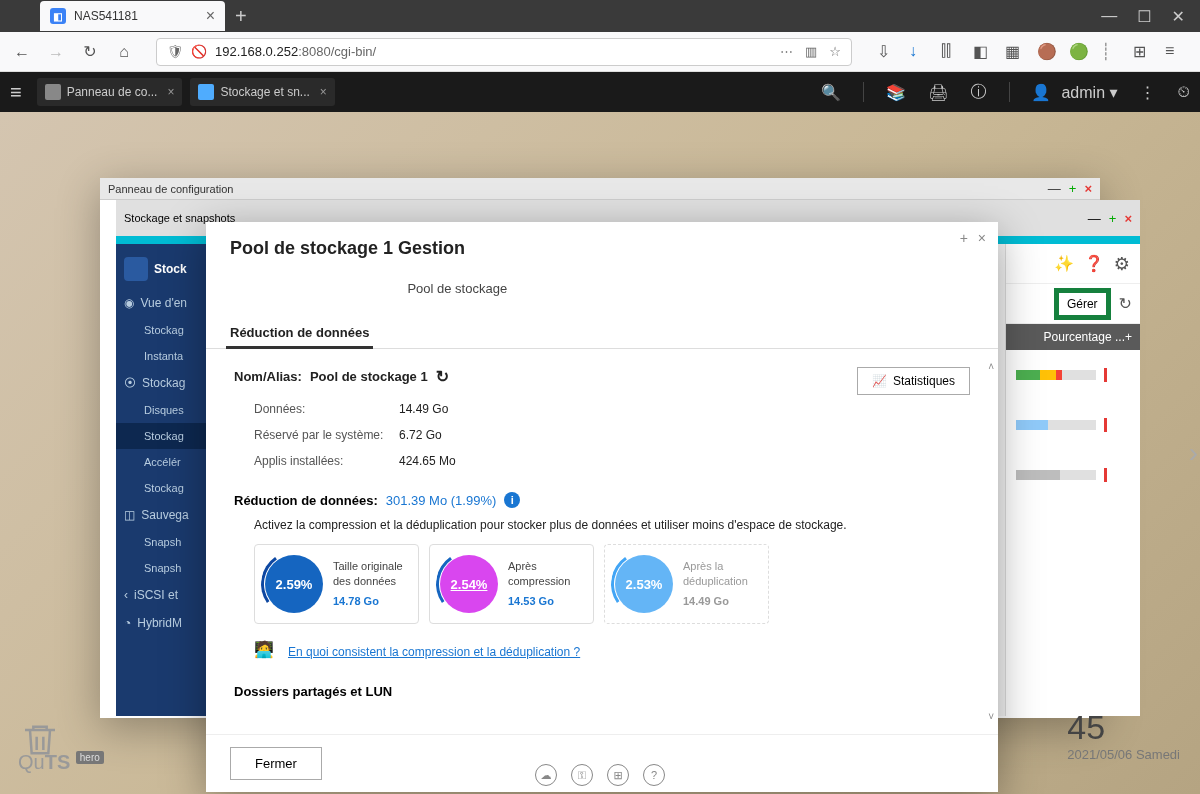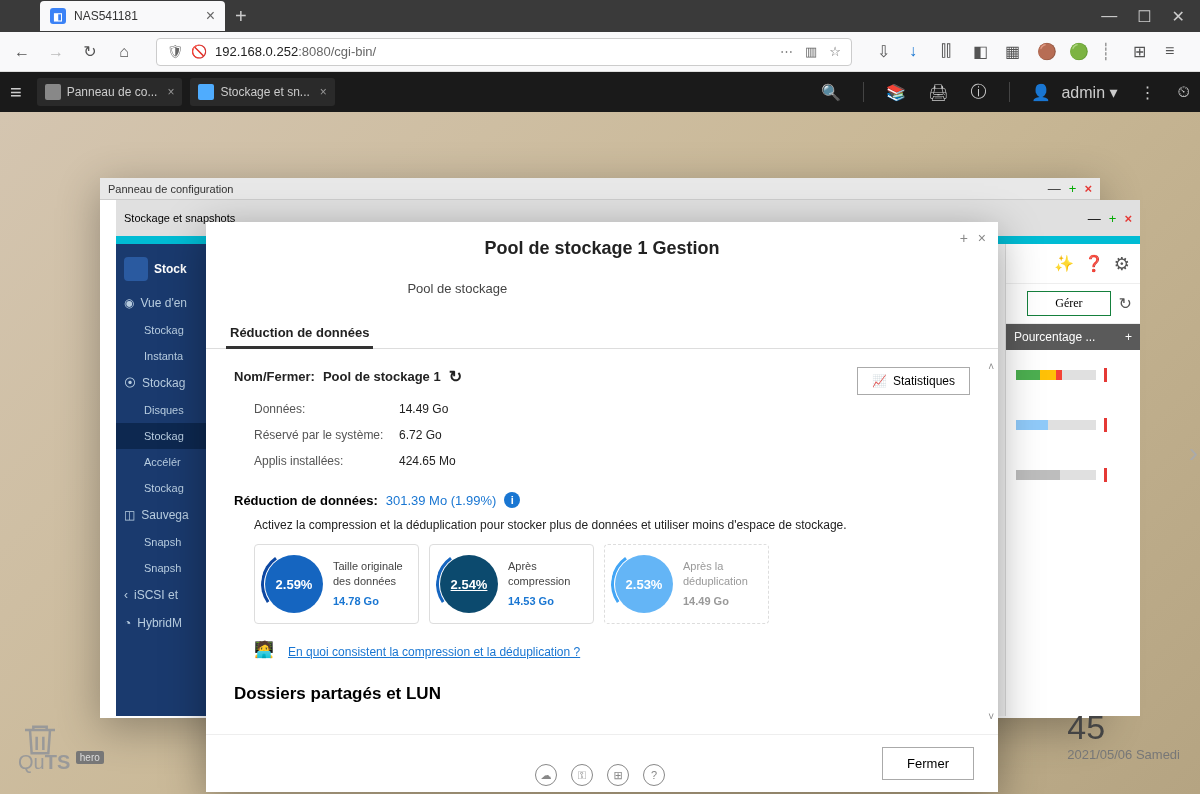--- a/index.html
+++ b/index.html
@@ -60,31 +60,31 @@
 .storage-side .sitem { padding: 7px 8px 7px 28px; font-size: 11px; white-space: nowrap; overflow: hidden; }
 .storage-side .scat { padding: 7px 8px; display: flex; align-items: center; gap: 6px; white-space: nowrap; }
 .storage-side .active { background: #0d2850; }
 .storage-main { flex: 1; background: #f5f5f5; position: relative; }
 
 
 .right-peek { position: absolute; right: 0; top: 0; width: 135px; height: 100%; background: white; border-left: 1px solid #ddd; }
 .right-peek .tools { height: 40px; display: flex; align-items: center; justify-content: flex-end; gap: 10px; padding: 0 10px; border-bottom: 1px solid #eee; }
 .right-peek .tools .gear { font-size: 18px; color: #555; }
 .right-peek .mgr-row { height: 40px; display: flex; align-items: center; justify-content: flex-end; gap: 8px; padding: 0 8px; border-bottom: 1px solid #eee; }
-.right-peek .mgr-btn { border: 1px solid #15803d; padding: 4px 27px; font-size: 12px; background: white; font-family: Liberation Serif, serif; }
+.right-peek .mgr-btn { border: 5px solid #15803d; padding: 4px 8px; font-size: 12px; background: white; }
 .right-peek .refresh { font-size: 16px; color: #555; }
-.right-peek .pct-head { background: #5a5a5a; color: white; padding: 6px 8px; font-size: 12px; display: flex; justify-content: space-between; }
+.right-peek .pct-head { background: #5a5a5a; color: white; padding: 6px 8px; font-size: 12px; display: flex; justify-content: flex-end; }
 .right-peek .pct-row { height: 50px; display: flex; align-items: center; padding: 0 10px; }
 .right-peek .pct-bar { width: 80px; height: 10px; background: #e0e0e0; position: relative; }
 .right-peek .pct-bar .seg { position: absolute; height: 100%; }
 .right-peek .pct-mark { width: 3px; height: 14px; background: #e53935; margin-left: 8px; }
 
 
 .modal { position: absolute; left: 206px; top: 110px; width: 792px; height: 570px; background: white; box-shadow: 0 10px 40px rgba(0,0,0,0.35); display: flex; flex-direction: column; }
-.modal-head { padding: 16px 24px 0; text-align: center; }
+.modal-head { padding: 16px 24px 0; }
 .modal-title { font-size: 18px; font-weight: bold; color: #222; }
 .modal-ctrls { position: absolute; top: 8px; right: 12px; display: flex; gap: 10px; color: #888; font-size: 14px; }
 .modal-tabs { display: flex; gap: 30px; margin-top: 14px; border-bottom: 1px solid #ddd; padding: 0 20px; }
 .modal-tab { padding: 8px 4px; font-size: 13px; color: #444; position: relative; }
 .modal-tab.active { font-weight: bold; color: #222; margin-top: 44px; }
 .modal-tab.active::after { content: ''; position: absolute; bottom: -1px; left: 0; right: 0; height: 3px; background: #333; }
 
 .modal-body { flex: 1; padding: 18px 28px; overflow: auto; position: relative; }
 .stats-btn { position: absolute; top: 18px; right: 28px; border: 1px solid #aaa; padding: 6px 14px; font-size: 12px; background: white; display: flex; align-items: center; gap: 6px; }
 
@@ -99,37 +99,37 @@
 .reduc-head .info-i { width: 16px; height: 16px; border-radius: 50%; background: #1976d2; color: white; font-size: 11px; display: flex; align-items: center; justify-content: center; }
 .reduc-desc { font-size: 12px; color: #222; margin: 10px 0 12px 20px; }
 
 .cards { display: flex; gap: 10px; margin-left: 20px; }
 .card { border: 1px solid #ddd; border-radius: 4px; padding: 10px; display: flex; align-items: center; gap: 10px; width: 165px; }
 .card.dashed { border-style: dashed; }
 .circle { width: 58px; height: 58px; border-radius: 50%; display: flex; align-items: center; justify-content: center; color: white; font-size: 13px; font-weight: bold; flex-shrink: 0; position: relative; }
 .circle::before { content: ''; position: absolute; inset: -4px; border: 3px solid; border-radius: 50%; border-color: currentColor transparent transparent transparent; transform: rotate(-80deg); }
 .circle.c1 { background: #1565c0; }
 .circle.c1::before { color: #0d47a1; }
-.circle.c2 { background: #0c4a6e; text-decoration: underline; }
+.circle.c2 { background: #d946ef; text-decoration: underline; }
 .circle.c2::before { color: #1565c0; }
 .circle.c3 { background: #64b5f6; }
 .circle.c3::before { color: #42a5f5; }
 .card-text { font-size: 11px; line-height: 1.4; }
 .card-text .ct-title { color: #444; }
 .card-text .ct-title.grey { color: #999; }
 .card-text .ct-val { color: #1976d2; font-weight: bold; margin-top: 4px; }
 .card-text .ct-val.grey { color: #999; }
 
 .help-row { display: flex; align-items: center; gap: 10px; margin: 16px 0 0 20px; }
 .help-icon { width: 24px; height: 24px; }
 .help-link { color: #1976d2; text-decoration: underline; font-size: 12px; }
 
-.section-head { font-size: 17px; font-weight: bold; margin-top: 20px; }
-
-.modal-footer { border-top: 1px solid #eee; padding: 12px 24px; display: flex; justify-content: flex-end; }
+.section-head { font-size: 13px; font-weight: bold; margin-top: 20px; }
+
+.modal-footer { border-top: 1px solid #eee; padding: 12px 24px; display: flex; }
 .btn-close { border: 1px solid #aaa; padding: 8px 24px; font-size: 13px; background: white; }
 
 .scroll-ind { position: absolute; right: 4px; top: 12px; font-size: 10px; color: #888; }
 .scroll-ind.down { top: auto; bottom: 12px; }
 
 
 .trash { position: absolute; left: 20px; bottom: 30px; width: 40px; height: 48px; color: #888; }
 .brand { position: absolute; left: 18px; bottom: 20px; color: #999; font-size: 20px; font-weight: 300; }
 .brand b { font-weight: 600; }
 .brand sup { font-size: 10px; background: #777; color: #ddd; padding: 1px 4px; border-radius: 2px; }
@@ -329,21 +329,21 @@
     </div>
     <div class="modal-body">
       <span class="scroll-ind">˄</span>
       <span class="scroll-ind down">˅</span>
       <button class="stats-btn">
         <span>📈</span>
         <span>Statistiques</span>
       </button>
 
       <div class="alias-row">
-        <span>Nom/Fermer:</span>
+        <span>Nom/Alias:</span>
         <span>Pool de stockage 1</span>
         <span style="font-size:16px">↻</span>
       </div>
       <div class="info-table" id="info-rows">
           <div class="irow">
             <div class="ilabel">Données:</div>
             <div class="ival">14.49 Go</div>
           </div>
           <div class="irow">
             <div class="ilabel">Réservé par le système:</div>

